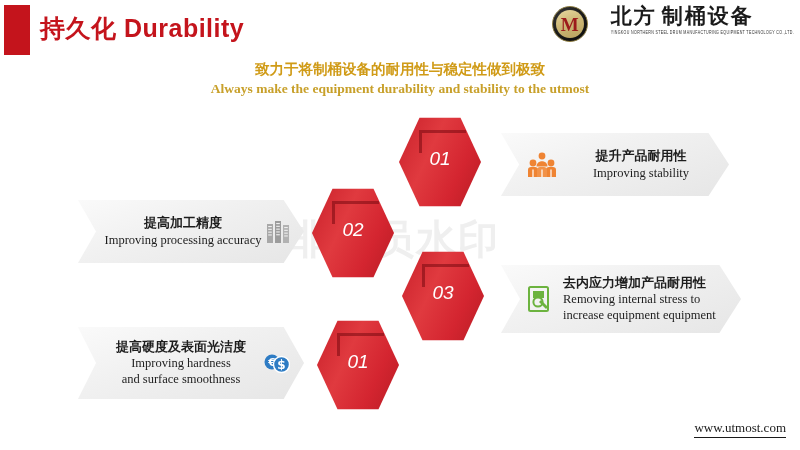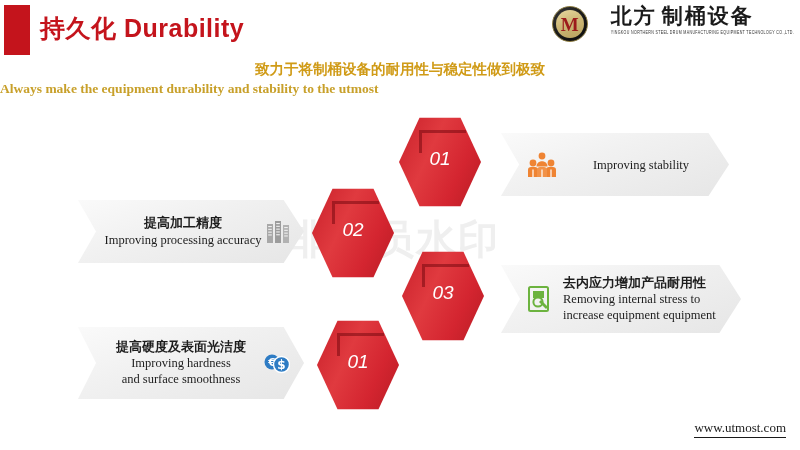--- a/index.html
+++ b/index.html
@@ -50,21 +50,21 @@
     margin-top:3px;transform:scaleY(1.45);transform-origin:left top;
   }
 
   
   .sub-cn{
     position:absolute;left:0;right:0;top:60px;text-align:center;
     font-size:14.5px;font-weight:bold;color:#d09b17;
     font-family:"DejaVu Sans","Liberation Sans",sans-serif;
   }
   .sub-en{
-    position:absolute;left:0;right:0;top:81px;text-align:left;
+    position:absolute;left:0;right:0;top:81px;text-align:center;
     font-size:13.5px;font-weight:bold;color:#c8a02a;
     font-family:"Liberation Serif","DejaVu Serif",serif;
   }
 
   
   .watermark{
     position:absolute;left:290px;top:212px;
     font-size:40px;font-weight:bold;color:#efefef;
     letter-spacing:2px;white-space:nowrap;
     font-family:"DejaVu Sans","Liberation Sans",sans-serif;
@@ -188,20 +188,21 @@
           <circle cx="24" cy="11" r="3.4" fill="#ef8433"></circle>
           <path d="M1 25v-7.5c0-1.6 1.3-2.6 3-2.6h4c1.7 0 3 1 3 2.6V25z" fill="#ef8433"></path>
           <path d="M19 25v-7.5c0-1.6 1.3-2.6 3-2.6h4c1.7 0 3 1 3 2.6V25z" fill="#ef8433"></path>
           <path d="M10 25v-7.5c0-1.6 1.3-2.6 3-2.6h4c1.7 0 3 1 3 2.6V25z" fill="#f29248"></path>
           <rect x="5.3" y="17.5" width="1.4" height="7.5" fill="#fff" opacity="0.85"></rect>
           <rect x="23.3" y="17.5" width="1.4" height="7.5" fill="#fff" opacity="0.85"></rect>
           <rect x="14.3" y="17.5" width="1.4" height="7.5" fill="#fff" opacity="0.85"></rect>
         </svg>
       </div>
       <div class="card-txt c-center">
+        <div class="t-cn">提升产品耐用性</div>
         <div class="t-en">Improving stability</div>
       </div>
     </div>
   </div>
 
   <div class="card" id="card2">
     <div class="card-inner">
       <div class="card-txt c-center">
         <div class="t-cn">提高加工精度</div>
         <div class="t-en">Improving processing accuracy</div>

